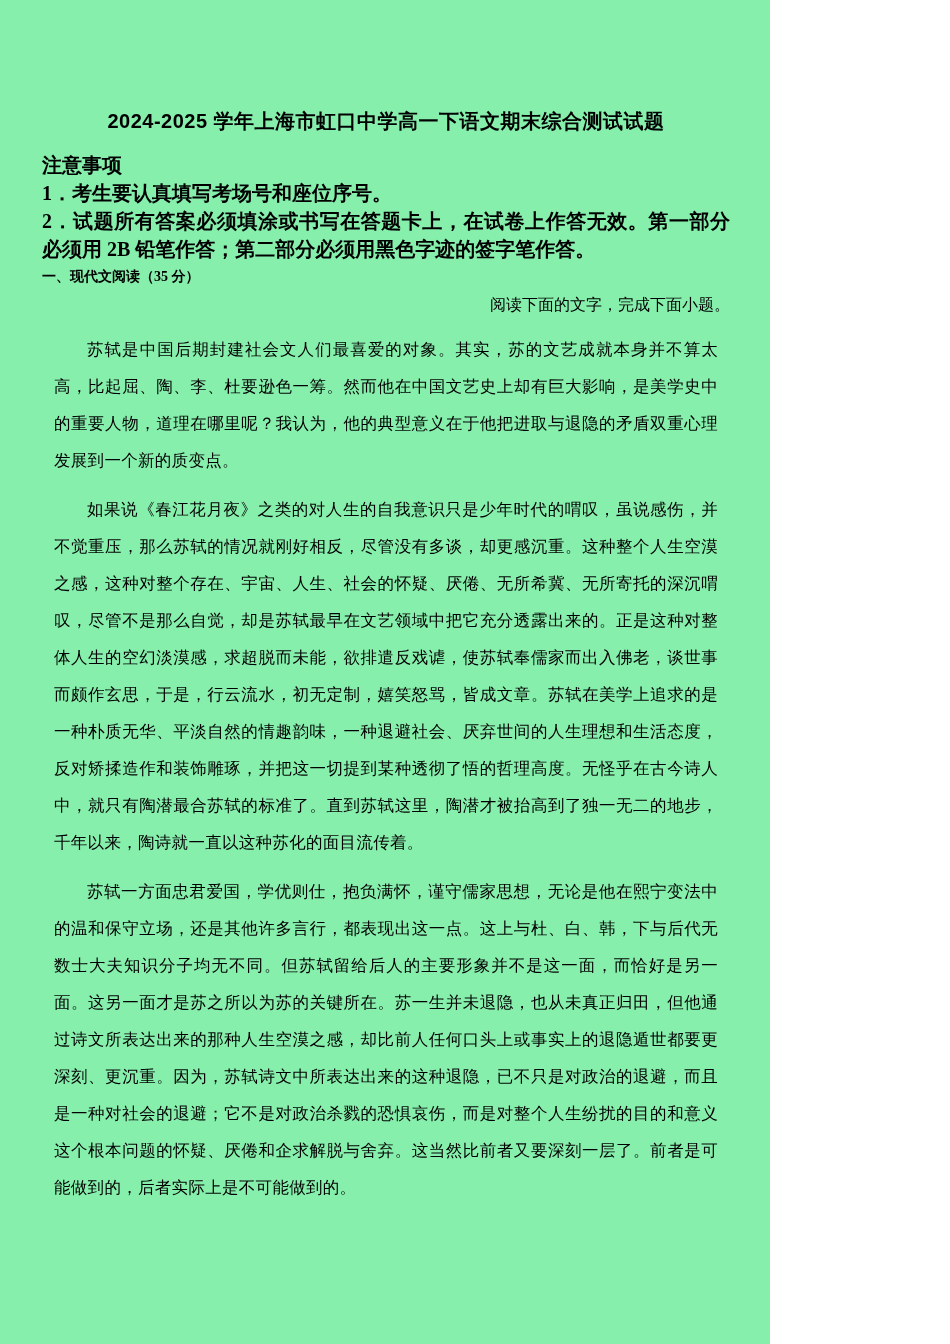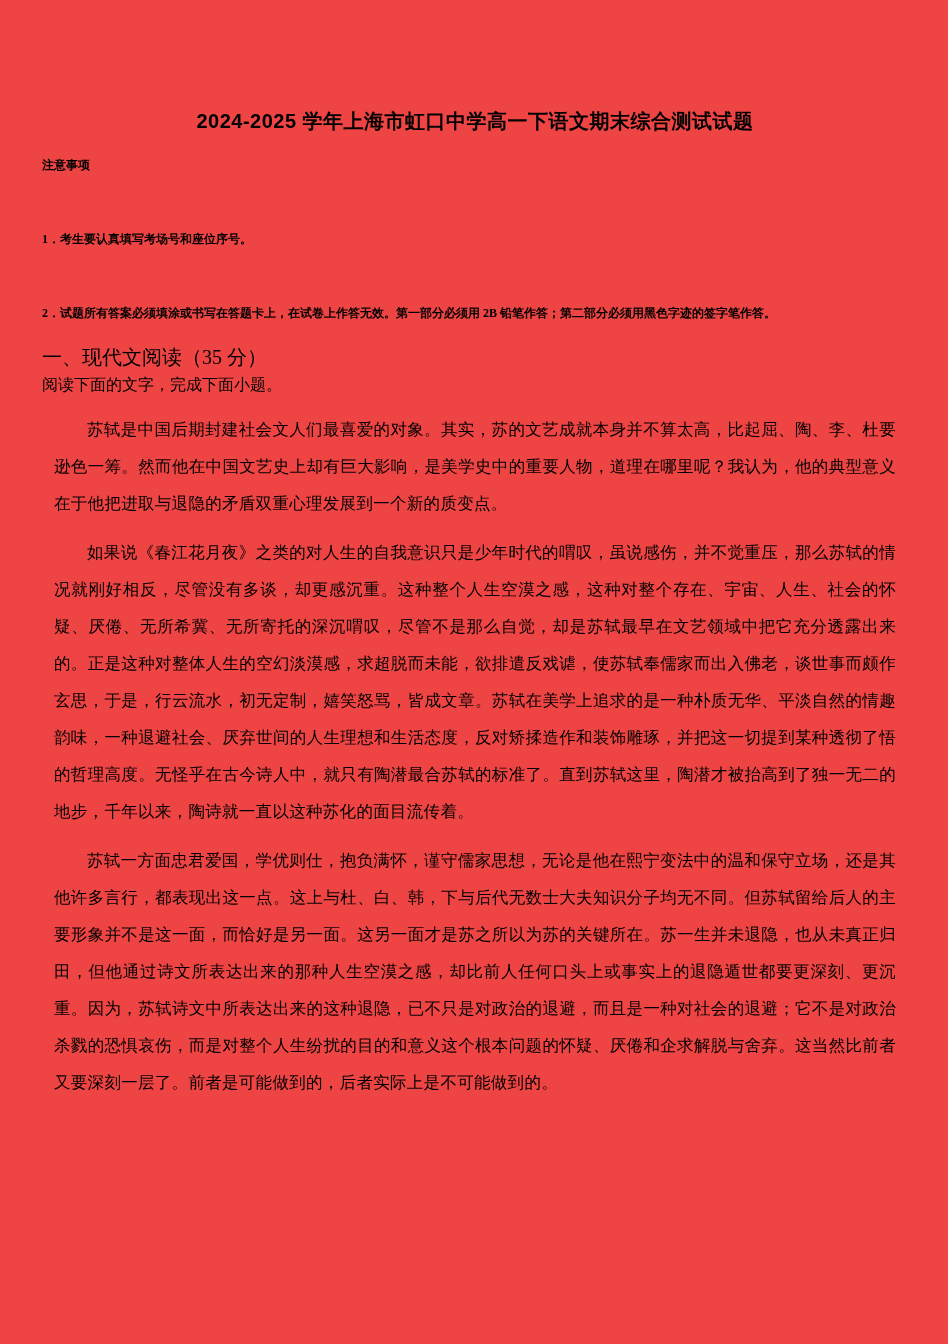--- a/index.html
+++ b/index.html
@@ -2,62 +2,61 @@
 <html><head>
 <meta charset="utf-8">
 <style>
   html, body {
     margin: 0;
     padding: 0;
     background: #ffffff;
   }
   .page {
     position: relative;
-    width: 948px;
+    width: 770px;
     height: 1344px;
     box-sizing: border-box;
-    background: #ef4444;
+    background: #86efac;
     color: #000000;
     padding: 108px 40px 0 42px;
     overflow: hidden;
   }
   .title {
     font-family: "Liberation Sans", "DejaVu Sans", sans-serif;
     font-size: 20px;
     font-weight: bold;
     line-height: 27px;
     text-align: center;
     margin: 0 0 16px 0;
     letter-spacing: 0.5px;
   }
   .notice {
     font-family: "Liberation Serif", "DejaVu Serif", serif;
-    font-size: 12px;
+    font-size: 20px;
     font-weight: bold;
     line-height: 28px;
   }
   .notice-heading {
     font-weight: bold;
   }
   .notice-item {
     text-align: justify;
-    margin-top: 46px;
   }
   .section-heading {
     font-family: "Liberation Serif", "DejaVu Serif", serif;
-    font-size: 20px;
-    font-weight: normal;
+    font-size: 14px;
+    font-weight: bold;
     line-height: 28px;
-    margin-top: 16px;
   }
   .instruction {
     font-family: "Liberation Serif", "DejaVu Serif", serif;
     font-size: 16px;
     font-weight: normal;
     line-height: 28px;
+    text-align: right;
   }
   .passage {
     margin-top: 5px;
     font-family: "Liberation Serif", "DejaVu Serif", serif;
     font-size: 16.5px;
     font-weight: normal;
     line-height: 37px;
     text-align: justify;
     letter-spacing: 0.3px;
   }

